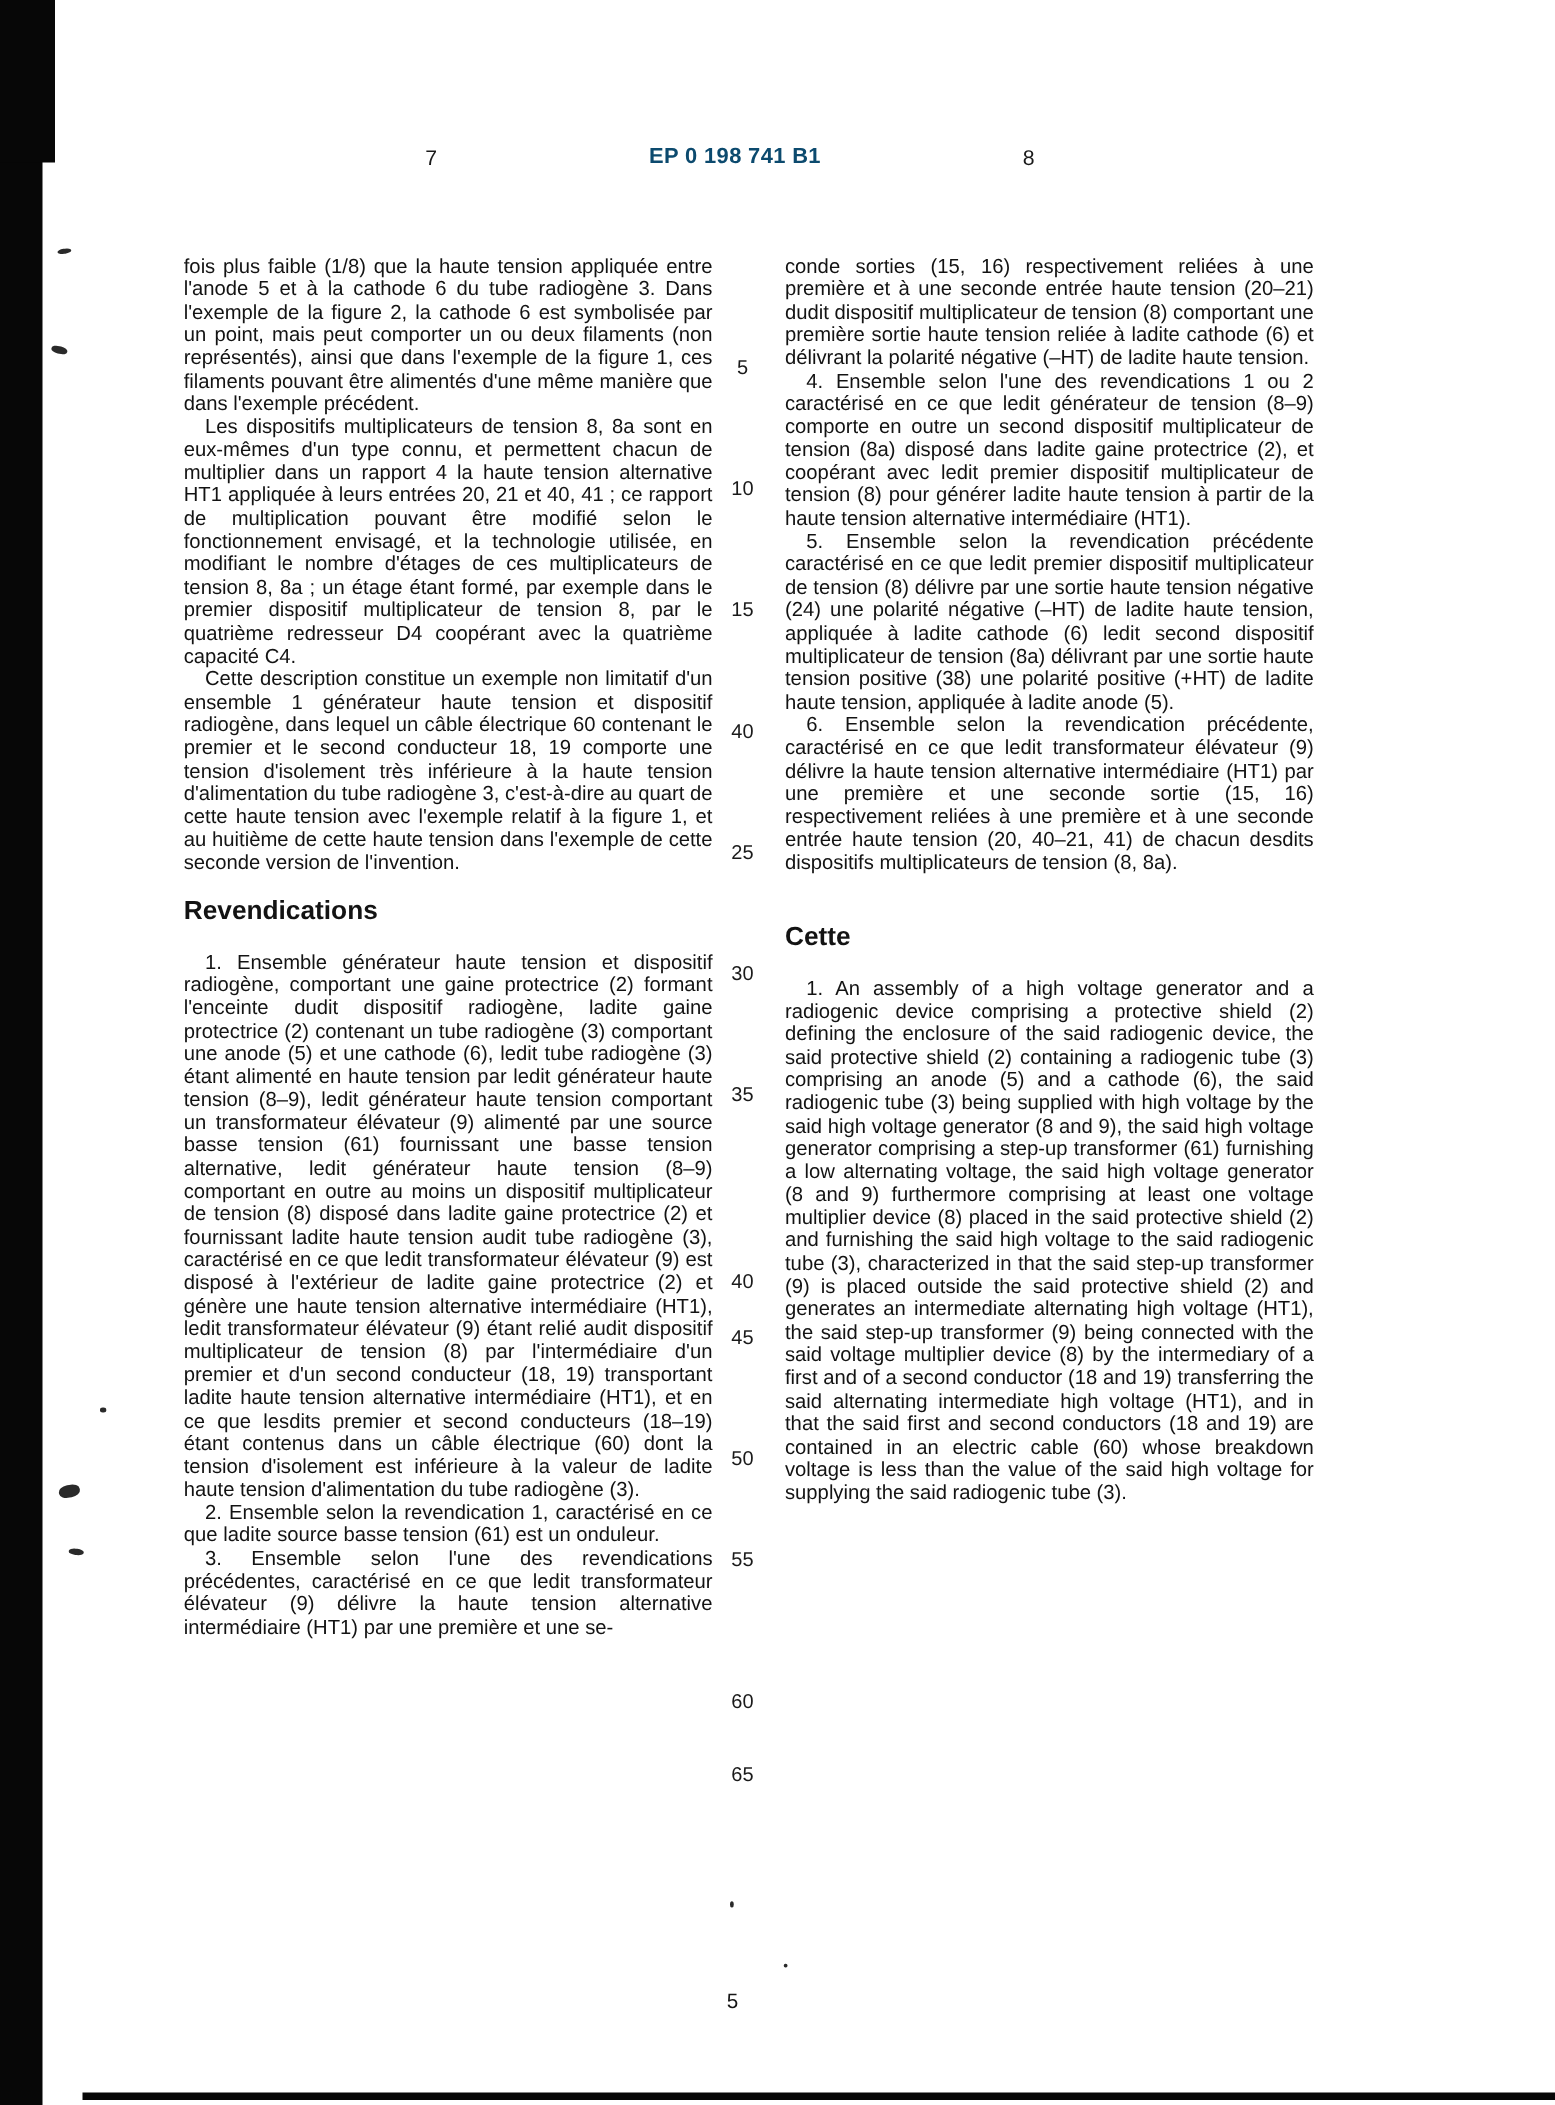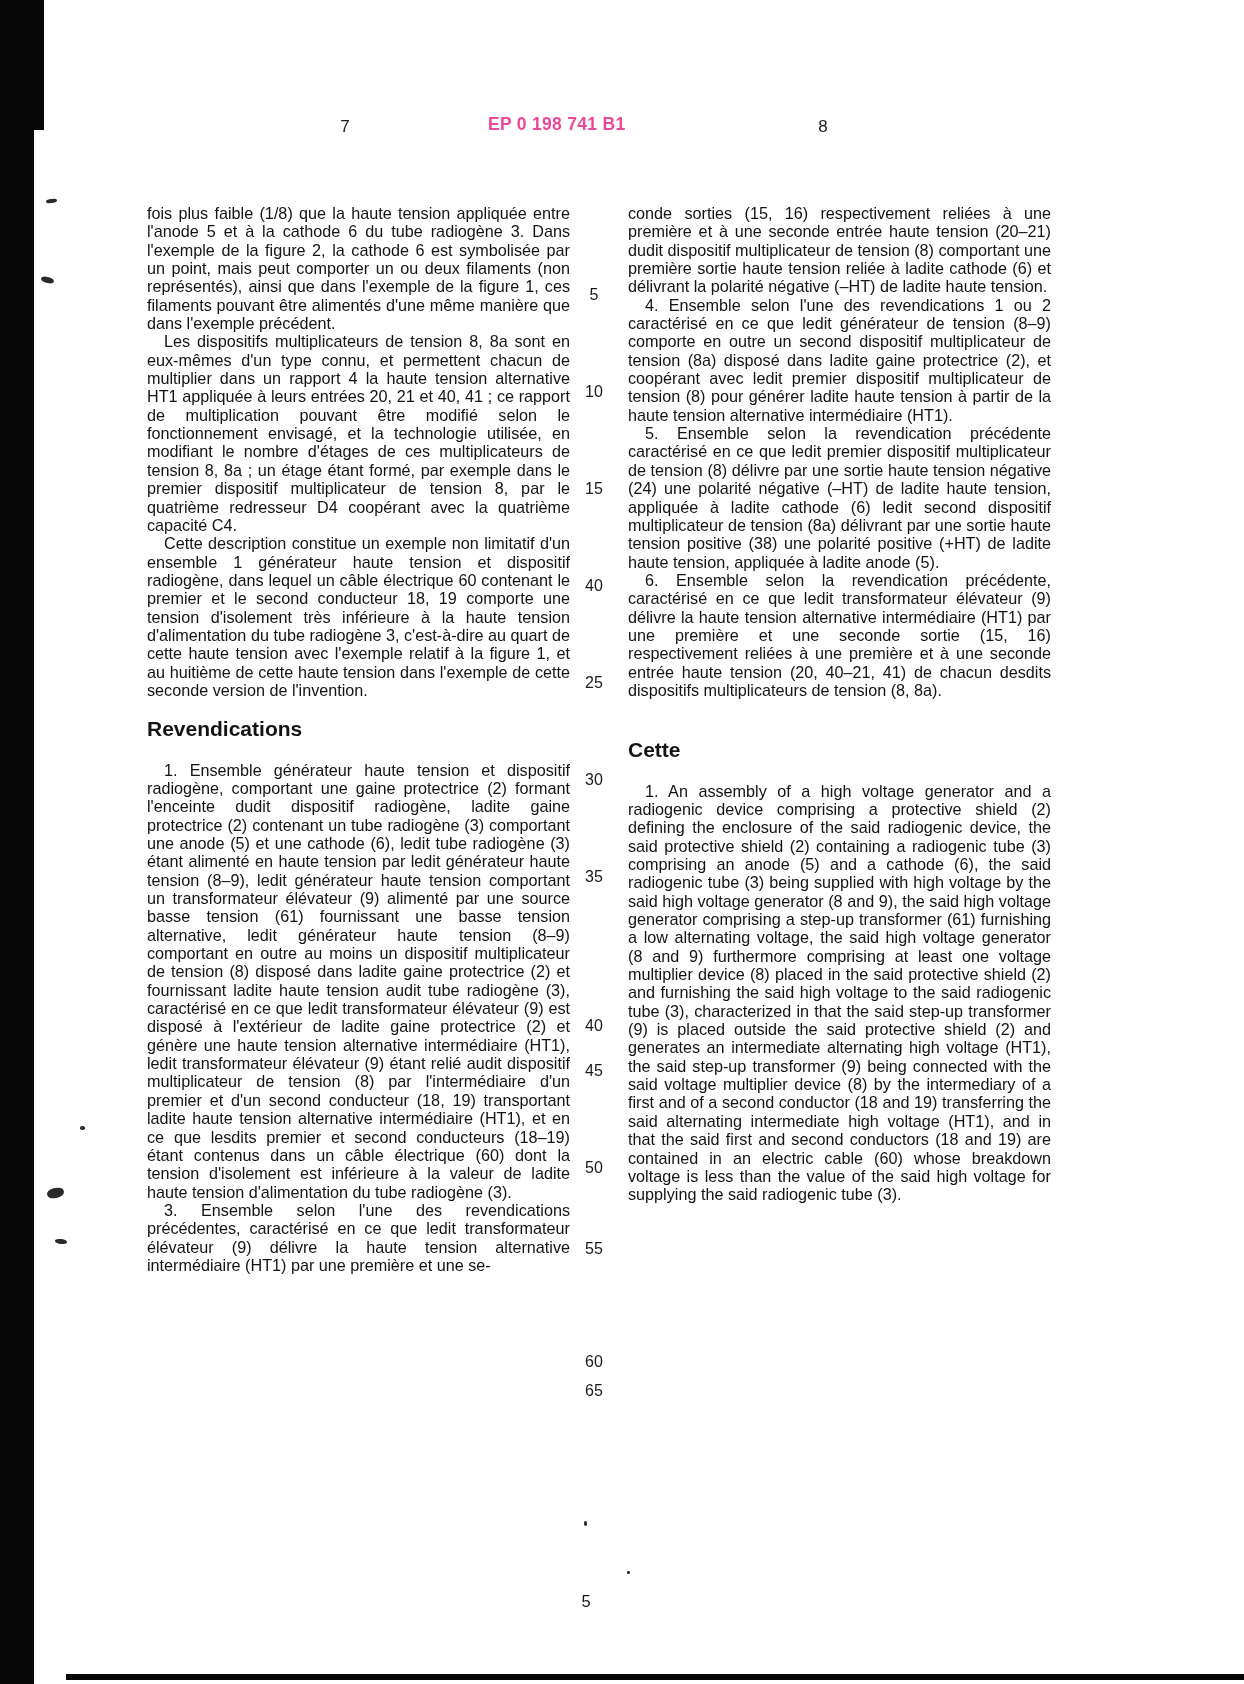--- a/index.html
+++ b/index.html
@@ -21,22 +21,22 @@
   .speck.s3{left:80px;top:1126px;width:5px;height:4px;}
   .speck.s4{left:47px;top:1188px;width:17px;height:10px;transform:rotate(-12deg);}
   .speck.s5{left:55px;top:1239px;width:12px;height:5px;transform:rotate(6deg);}
   .speck.s6{left:584px;top:1521px;width:3px;height:5px;}
   .speck.s7{left:627px;top:1571px;width:3px;height:3px;}
   
   .hdr-pg{position:absolute;top:117px;font-size:17px;color:#1a1a1a;}
   .hdr-pg.left{left:330px;width:30px;text-align:center;}
   .hdr-pg.right{left:808px;width:30px;text-align:center;}
   .hdr-title{
-    position:absolute;left:488px;top:114px;width:200px;text-align:left;
-    font-size:17.5px;font-weight:bold;letter-spacing:.3px;color:#ec4899;
+    position:absolute;left:488px;top:114px;width:200px;text-align:center;
+    font-size:17.5px;font-weight:bold;letter-spacing:.3px;color:#0c4a6e;
   }
   
   .col{
     position:absolute;top:204px;width:423px;
     font-size:16.2px;line-height:18.35px;
     text-align:justify;
     color:#131313;
   }
   .col.left{left:147px;}
   .col.right{left:628px;}
@@ -84,28 +84,29 @@
   <div class="gutter-num" style="top:480px">15</div>
   <div class="gutter-num" style="top:577px">40</div>
   <div class="gutter-num" style="top:674px">25</div>
   <div class="gutter-num" style="top:771px">30</div>
   <div class="gutter-num" style="top:868px">35</div>
   <div class="gutter-num" style="top:1017px">40</div>
   <div class="gutter-num" style="top:1062px">45</div>
   <div class="gutter-num" style="top:1159px">50</div>
   <div class="gutter-num" style="top:1240px">55</div>
   <div class="gutter-num" style="top:1353px">60</div>
-  <div class="gutter-num" style="top:1382px">65</div>
+  <div class="gutter-num" style="top:1412px">65</div>
 
   <div class="col left">
     <p>fois plus faible (1/8) que la haute tension appliquée entre l'anode 5 et à la cathode 6 du tube radiogène 3. Dans l'exemple de la figure 2, la cathode 6 est symbolisée par un point, mais peut comporter un ou deux filaments (non représentés), ainsi que dans l'exemple de la figure 1, ces filaments pouvant être alimentés d'une même manière que dans l'exemple précédent.</p>
     <p class="indent">Les dispositifs multiplicateurs de tension 8, 8a sont en eux-mêmes d'un type connu, et permettent chacun de multiplier dans un rapport 4 la haute tension alternative HT1 appliquée à leurs entrées 20, 21 et 40, 41 ; ce rapport de multiplication pouvant être modifié selon le fonctionnement envisagé, et la technologie utilisée, en modifiant le nombre d'étages de ces multiplicateurs de tension 8, 8a ; un étage étant formé, par exemple dans le premier dispositif multiplicateur de tension 8, par le quatrième redresseur D4 coopérant avec la quatrième capacité C4.</p>
     <p class="indent">Cette description constitue un exemple non limitatif d'un ensemble 1 générateur haute tension et dispositif radiogène, dans lequel un câble électrique 60 contenant le premier et le second conducteur 18, 19 comporte une tension d'isolement très inférieure à la haute tension d'alimentation du tube radiogène 3, c'est-à-dire au quart de cette haute tension avec l'exemple relatif à la figure 1, et au huitième de cette haute tension dans l'exemple de cette seconde version de l'invention.</p>
     <p class="section-heading">Revendications</p>
     <p class="indent">1. Ensemble générateur haute tension et dispositif radiogène, comportant une gaine protectrice (2) formant l'enceinte dudit dispositif radiogène, ladite gaine protectrice (2) contenant un tube radiogène (3) comportant une anode (5) et une cathode (6), ledit tube radiogène (3) étant alimenté en haute tension par ledit générateur haute tension (8–9), ledit générateur haute tension comportant un transformateur élévateur (9) alimenté par une source basse tension (61) fournissant une basse tension alternative, ledit générateur haute tension (8–9) comportant en outre au moins un dispositif multiplicateur de tension (8) disposé dans ladite gaine protectrice (2) et fournissant ladite haute tension audit tube radiogène (3), caractérisé en ce que ledit transformateur élévateur (9) est disposé à l'extérieur de ladite gaine protectrice (2) et génère une haute tension alternative intermédiaire (HT1), ledit transformateur élévateur (9) étant relié audit dispositif multiplicateur de tension (8) par l'intermédiaire d'un premier et d'un second conducteur (18, 19) transportant ladite haute tension alternative intermédiaire (HT1), et en ce que lesdits premier et second conducteurs (18–19) étant contenus dans un câble électrique (60) dont la tension d'isolement est inférieure à la valeur de ladite haute tension d'alimentation du tube radiogène (3).</p>
+    <p class="indent">2. Ensemble selon la revendication 1, caractérisé en ce que ladite source basse tension (61) est un onduleur.</p>
     <p class="indent">3. Ensemble selon l'une des revendications précédentes, caractérisé en ce que ledit transformateur élévateur (9) délivre la haute tension alternative intermédiaire (HT1) par une première et une se-</p>
   </div>
 
   <div class="col right">
     <p>conde sorties (15, 16) respectivement reliées à une première et à une seconde entrée haute tension (20–21) dudit dispositif multiplicateur de tension (8) comportant une première sortie haute tension reliée à ladite cathode (6) et délivrant la polarité négative (–HT) de ladite haute tension.</p>
     <p class="indent">4. Ensemble selon l'une des revendications 1 ou 2 caractérisé en ce que ledit générateur de tension (8–9) comporte en outre un second dispositif multiplicateur de tension (8a) disposé dans ladite gaine protectrice (2), et coopérant avec ledit premier dispositif multiplicateur de tension (8) pour générer ladite haute tension à partir de la haute tension alternative intermédiaire (HT1).</p>
     <p class="indent">5. Ensemble selon la revendication précédente caractérisé en ce que ledit premier dispositif multiplicateur de tension (8) délivre par une sortie haute tension négative (24) une polarité négative (–HT) de ladite haute tension, appliquée à ladite cathode (6) ledit second dispositif multiplicateur de tension (8a) délivrant par une sortie haute tension positive (38) une polarité positive (+HT) de ladite haute tension, appliquée à ladite anode (5).</p>
     <p class="indent">6. Ensemble selon la revendication précédente, caractérisé en ce que ledit transformateur élévateur (9) délivre la haute tension alternative intermédiaire (HT1) par une première et une seconde sortie (15, 16) respectivement reliées à une première et à une seconde entrée haute tension (20, 40–21, 41) de chacun desdits dispositifs multiplicateurs de tension (8, 8a).</p>
     <p class="section-heading claims-en">Cette</p>
     <p class="indent">1. An assembly of a high voltage generator and a radiogenic device comprising a protective shield (2) defining the enclosure of the said radiogenic device, the said protective shield (2) containing a radiogenic tube (3) comprising an anode (5) and a cathode (6), the said radiogenic tube (3) being supplied with high voltage by the said high voltage generator (8 and 9), the said high voltage generator comprising a step-up transformer (61) furnishing a low alternating voltage, the said high voltage generator (8 and 9) furthermore comprising at least one voltage multiplier device (8) placed in the said protective shield (2) and furnishing the said high voltage to the said radiogenic tube (3), characterized in that the said step-up transformer (9) is placed outside the said protective shield (2) and generates an intermediate alternating high voltage (HT1), the said step-up transformer (9) being connected with the said voltage multiplier device (8) by the intermediary of a first and of a second conductor (18 and 19) transferring the said alternating intermediate high voltage (HT1), and in that the said first and second conductors (18 and 19) are contained in an electric cable (60) whose breakdown voltage is less than the value of the said high voltage for supplying the said radiogenic tube (3).</p>

